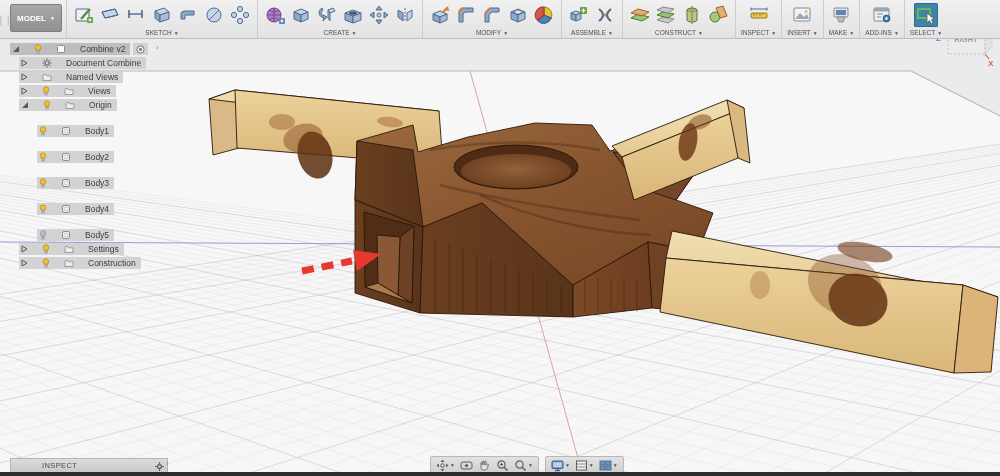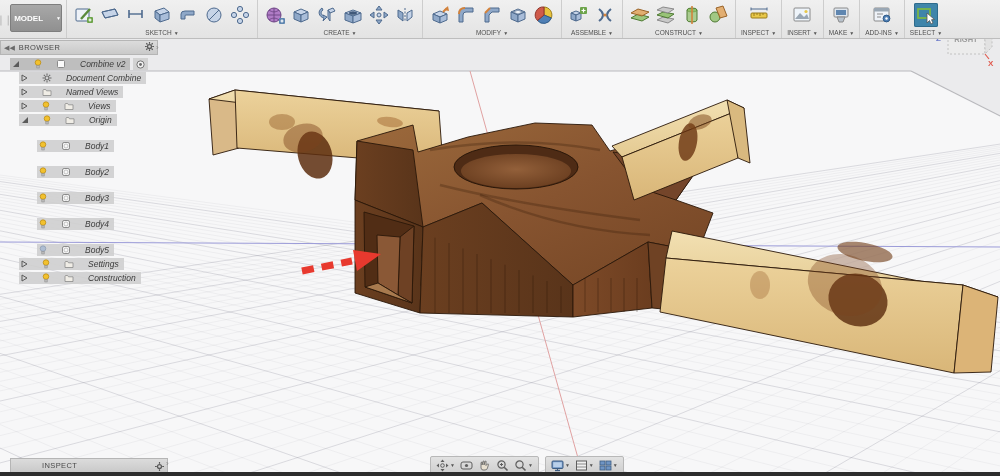--- a/index.html
+++ b/index.html
@@ -7,21 +7,21 @@
        font-family:"Liberation Sans",sans-serif;background:#ebebed;
        -webkit-font-smoothing:antialiased;}
   
   #toolbar{position:absolute;left:0;top:0;width:1000px;height:38px;
     background:linear-gradient(#f0f0f0,#e3e3e3);border-bottom:1px solid #bdbdbd;
     display:flex;align-items:stretch;z-index:30;}
   #grip{width:8px;display:flex;align-items:center;justify-content:center;color:#b0b0b0;
     font-size:10px;letter-spacing:-1px;}
   #model-btn{margin:4px 4px 6px 2px;width:50px;background:linear-gradient(#a8a8a8,#909090);
     border:1px solid #7e7e7e;border-radius:2px;color:#fff;font-size:8px;font-weight:bold;
-    display:flex;align-items:center;justify-content:flex-end;gap:13px;cursor:pointer;}
+    display:flex;align-items:center;justify-content:center;gap:4px;cursor:pointer;}
   .tgroup{display:flex;flex-direction:column;justify-content:flex-start;
     border-left:1px solid #cdcdcd;padding:2px 5px 0 5px;}
   .tgroup:first-of-type{border-left:none;}
   .ticons{display:flex;align-items:center;justify-content:center;gap:2px;height:26px;}
   .tbtn{width:24px;height:24px;display:flex;align-items:center;justify-content:center;
     border-radius:2px;cursor:pointer;}
   .tbtn.active{background:#3f85aa;box-shadow:inset 0 0 0 1px #2e6b8c;}
   .tlabel{height:9px;font-size:6.5px;color:#4f4f4f;text-align:center;white-space:nowrap;
     display:flex;align-items:center;justify-content:center;gap:2px;cursor:pointer;}
   .caret{font-size:5px;color:#555;}
@@ -30,21 +30,21 @@
   
   #browser{position:absolute;left:0;top:40px;z-index:20;font-size:8.5px;color:#3c3c3c;}
   .panelbar{width:150px;height:13px;background:linear-gradient(#dcdcdc,#c9c9c9);
     border:1px solid #b5b5b5;display:flex;align-items:center;padding:0 3px;gap:4px;cursor:pointer;}
   .panelbar .ptitle{flex:1;font-size:7.5px;letter-spacing:.4px;color:#4a4a4a;}
   .panelbar .chev{color:#6a6a6a;font-size:7px;}
   .pafter{position:absolute;left:156px;top:3px;color:#8a8a8a;font-size:8px;}
   #tree{margin-top:3px;display:flex;flex-direction:column;gap:2px;}
   .trow{display:flex;align-items:center;}
   .pill{display:inline-flex;align-items:center;gap:14px;background:rgba(206,206,206,.88);
-    padding:1px 5px 1px 2px;height:10px;cursor:pointer;font-style:italic;}
+    padding:1px 5px 1px 2px;height:10px;cursor:pointer;}
   .pill.sel{background:rgba(188,188,188,.95);}
   .radio-chip{margin-left:3px;background:rgba(206,206,206,.88);height:10px;
     display:inline-flex;align-items:center;padding:1px 3px;cursor:pointer;}
   .lvl0{margin-left:10px;} .lvl1{margin-left:19px;} .lvl2{margin-left:37px;margin-top:12px;}
   
   #comments{position:absolute;left:10px;top:458px;z-index:20;}
   #navbar{position:absolute;left:430px;top:456px;z-index:20;display:flex;gap:6px;}
   .navgroup{background:linear-gradient(#e2e2e2,#cfcfcf);border:1px solid #b8b8b8;
     border-radius:2px;height:16px;display:flex;align-items:center;padding:0 3px;gap:1px;}
   .navbtn{display:flex;align-items:center;gap:1px;padding:0 2px;height:14px;cursor:pointer;}
@@ -544,37 +544,20 @@
         <ellipse cx="865" cy="214" rx="28" ry="9" fill="#6f3a14" opacity=".6" transform="rotate(11 865 214)"></ellipse>
         <ellipse cx="760" cy="247" rx="10" ry="14" fill="#9a6030" opacity=".35"></ellipse>
       </g>
       <g>
         <line x1="302" y1="233" x2="352" y2="223" stroke="#e8392e" stroke-width="7" stroke-dasharray="12 8"></line>
         <polygon points="353,212 381,216 357,233" fill="#e8392e"></polygon>
       </g>
     </svg>
 
   <div id="browser">
-    <div class="panelbar">
-      <span class="chev">◀◀</span>
-      <span class="ptitle">BROWSER</span>
-      <span><svg width="9" height="9" viewBox="0 0 10 10">
-            <circle cx="5" cy="5" r="2.2" fill="none" stroke="#5a5a5a" stroke-width="1.4"></circle>
-            <g stroke="#5a5a5a" stroke-width="1.3">
-              <line x1="5" y1="0" x2="5" y2="2"></line>
-              <line x1="5" y1="8" x2="5" y2="10"></line>
-              <line x1="0" y1="5" x2="2" y2="5"></line>
-              <line x1="8" y1="5" x2="10" y2="5"></line>
-              <line x1="1.4" y1="1.4" x2="2.8" y2="2.8"></line>
-              <line x1="7.2" y1="7.2" x2="8.6" y2="8.6"></line>
-              <line x1="1.4" y1="8.6" x2="2.8" y2="7.2"></line>
-              <line x1="7.2" y1="2.8" x2="8.6" y2="1.4"></line>
-            </g>
-          </svg></span>
-    </div>
     <span class="pafter">›</span>
     <div id="tree">
         <div class="trow lvl0">
           <div class="pill sel">
             <span style="display:inline-flex">
               <svg width="8" height="8" viewBox="0 0 8 8">
                 <polygon points="7,1 7,7 1,7" fill="#5a5a5a"></polygon>
               </svg>
             </span>
             <span style="display:inline-flex">

